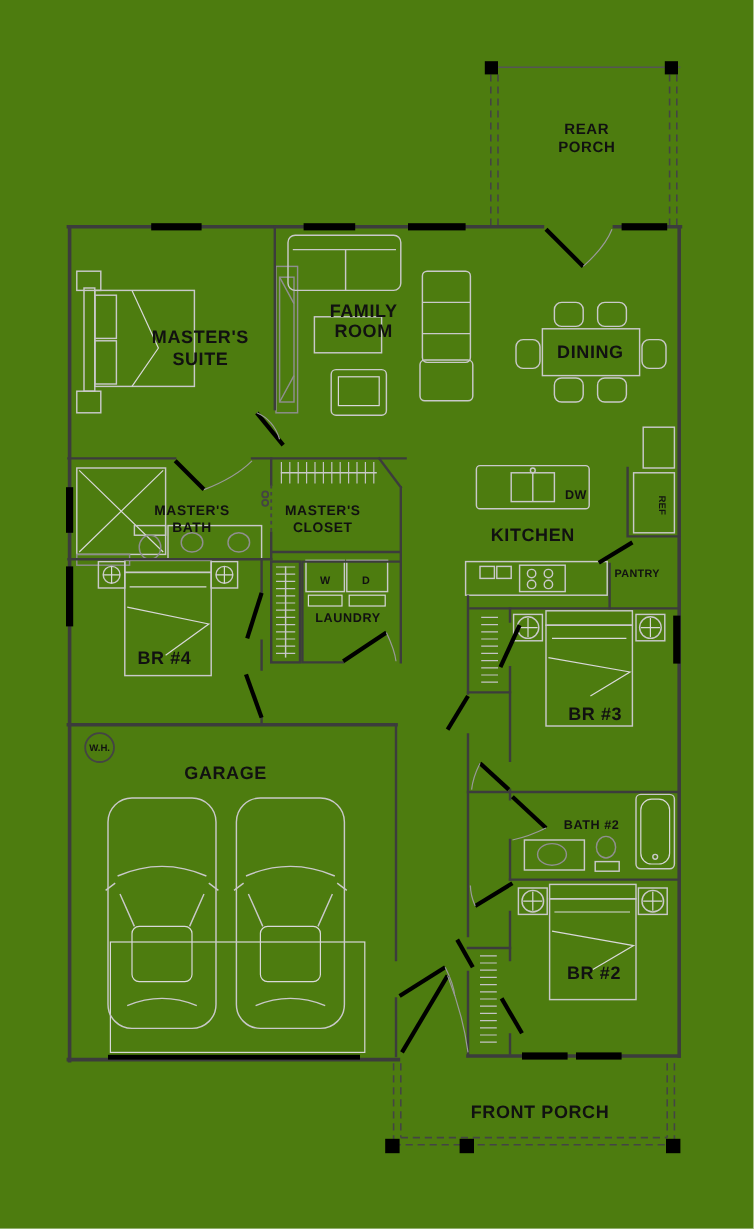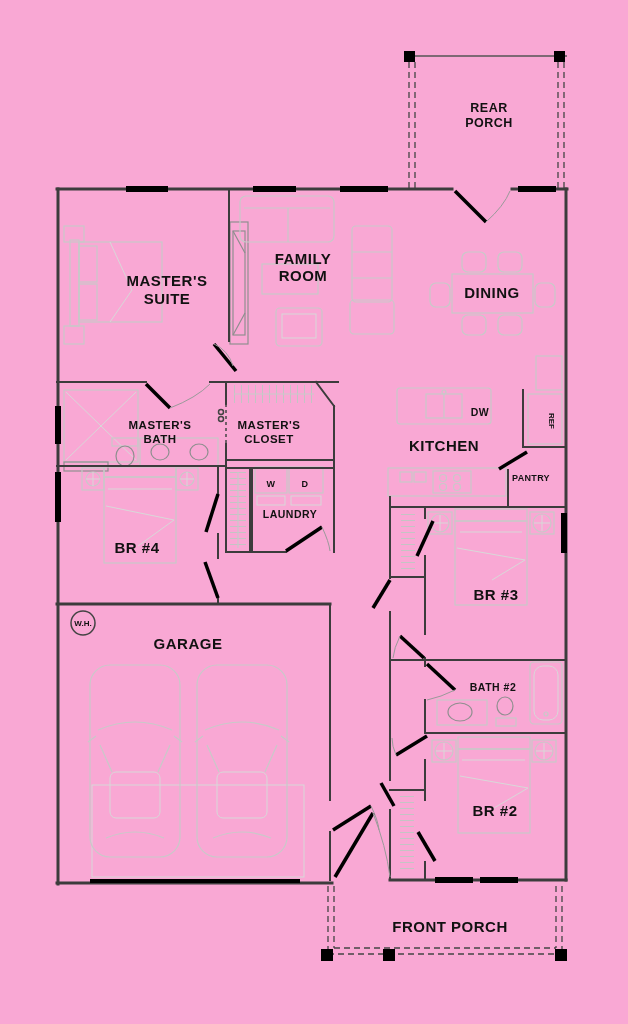--- a/index.html
+++ b/index.html
@@ -1,16 +1,16 @@
 <!DOCTYPE html>
 <html><head>
 <meta charset="utf-8">
 <style>
   html,body{margin:0;padding:0;background:#ffffff;}
-  .plan-wrap{width:628px;height:1024px;background:#f9a8d4;position:relative;overflow:hidden;
+  .plan-wrap{width:628px;height:1024px;background:#4d7c0f;position:relative;overflow:hidden;
              font-family:"Liberation Sans", sans-serif;}
   svg{display:block;}
   .wall-ext{stroke:#3c3c3c;stroke-width:3;fill:none;stroke-linecap:square;}
   .wall-int{stroke:#3c3c3c;stroke-width:2;fill:none;stroke-linecap:square;}
   .wall-thin{stroke:#555;stroke-width:1.3;fill:none;}
   .wall-dash{stroke:#444;stroke-width:1.3;fill:none;stroke-dasharray:6 4;}
   .pocket{stroke:#444;stroke-width:1.5;fill:none;stroke-dasharray:3 3;}
   .win{fill:#000;}
   .door{stroke:#000;stroke-width:3.5;fill:none;stroke-linecap:butt;}
   .arc{stroke:#9a9a9a;stroke-width:1;fill:none;}

